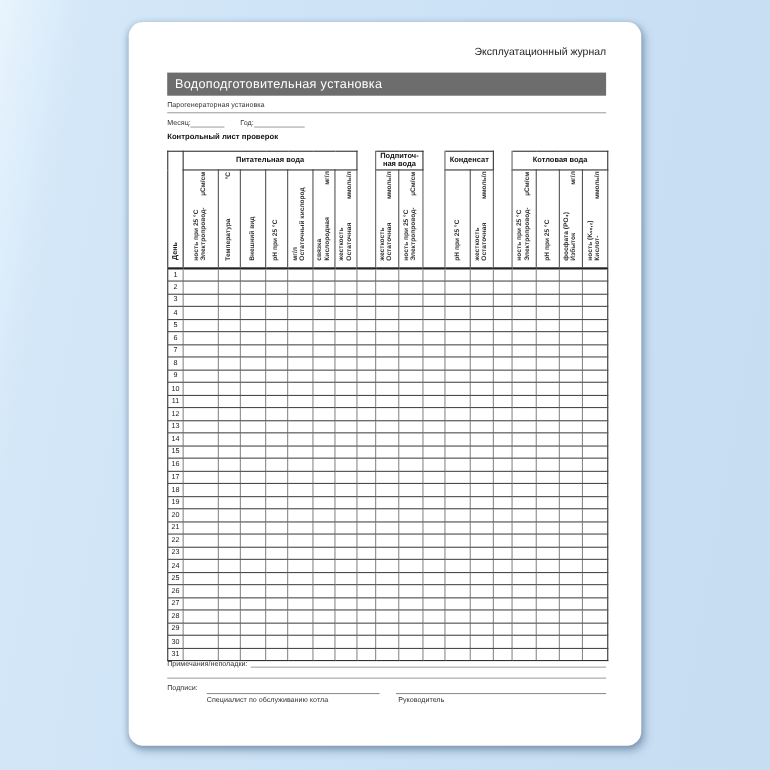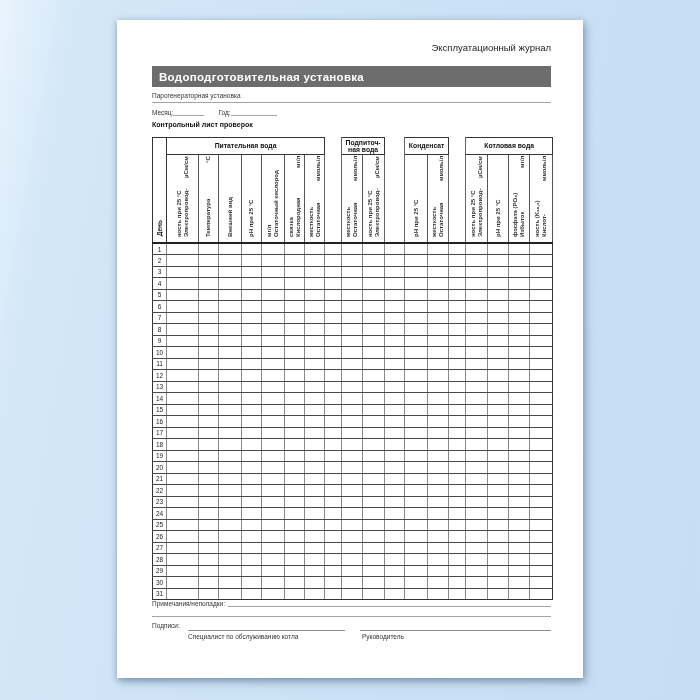--- a/index.html
+++ b/index.html
@@ -6,26 +6,27 @@
   body{
     width:700px;height:700px;overflow:hidden;
     background:linear-gradient(100deg,#e9f4fd 0%,#d3e7f8 10%,#cbe1f5 55%,#c6ddf2 100%);
     font-family:"Liberation Sans","DejaVu Sans",sans-serif;
     position:relative;
   }
   .page{
     position:absolute;left:117px;top:20px;width:466px;height:658px;
     background:#ffffff;
     box-shadow:0 2px 6px rgba(70,100,130,.45),3px 4px 9px rgba(70,100,130,.35);
+    border-radius:13px;
   }
   .journal-title{position:absolute;top:22px;right:32px;font-size:9.5px;color:#1d1d1d;}
   .banner{
     position:absolute;top:46px;left:35px;width:399px;height:21px;box-sizing:border-box;
     background:#6d6d6d;color:#ffffff;display:flex;align-items:center;
-    font-size:11.5px;font-weight:bold;letter-spacing:.3px;padding-left:7px;
+    font-size:11.5px;font-weight:normal;letter-spacing:.3px;padding-left:7px;
   }
   .unit-line{position:absolute;top:72px;left:35px;width:399px;height:10px;
     border-bottom:1px solid #a3a3a3;font-size:6.5px;color:#333;}
   .month-row{position:absolute;top:87px;left:35px;height:11px;font-size:6.5px;color:#333;}
   .fill{display:inline-block;border-bottom:1px solid #a3a3a3;height:8px;vertical-align:bottom;}
   .fill-month{width:31px;}
   .fill-year{width:46px;}
   .year-label{margin-left:14px;}
   .checklist-title{position:absolute;top:101px;left:35px;font-size:7px;font-weight:bold;color:#111;}
 

